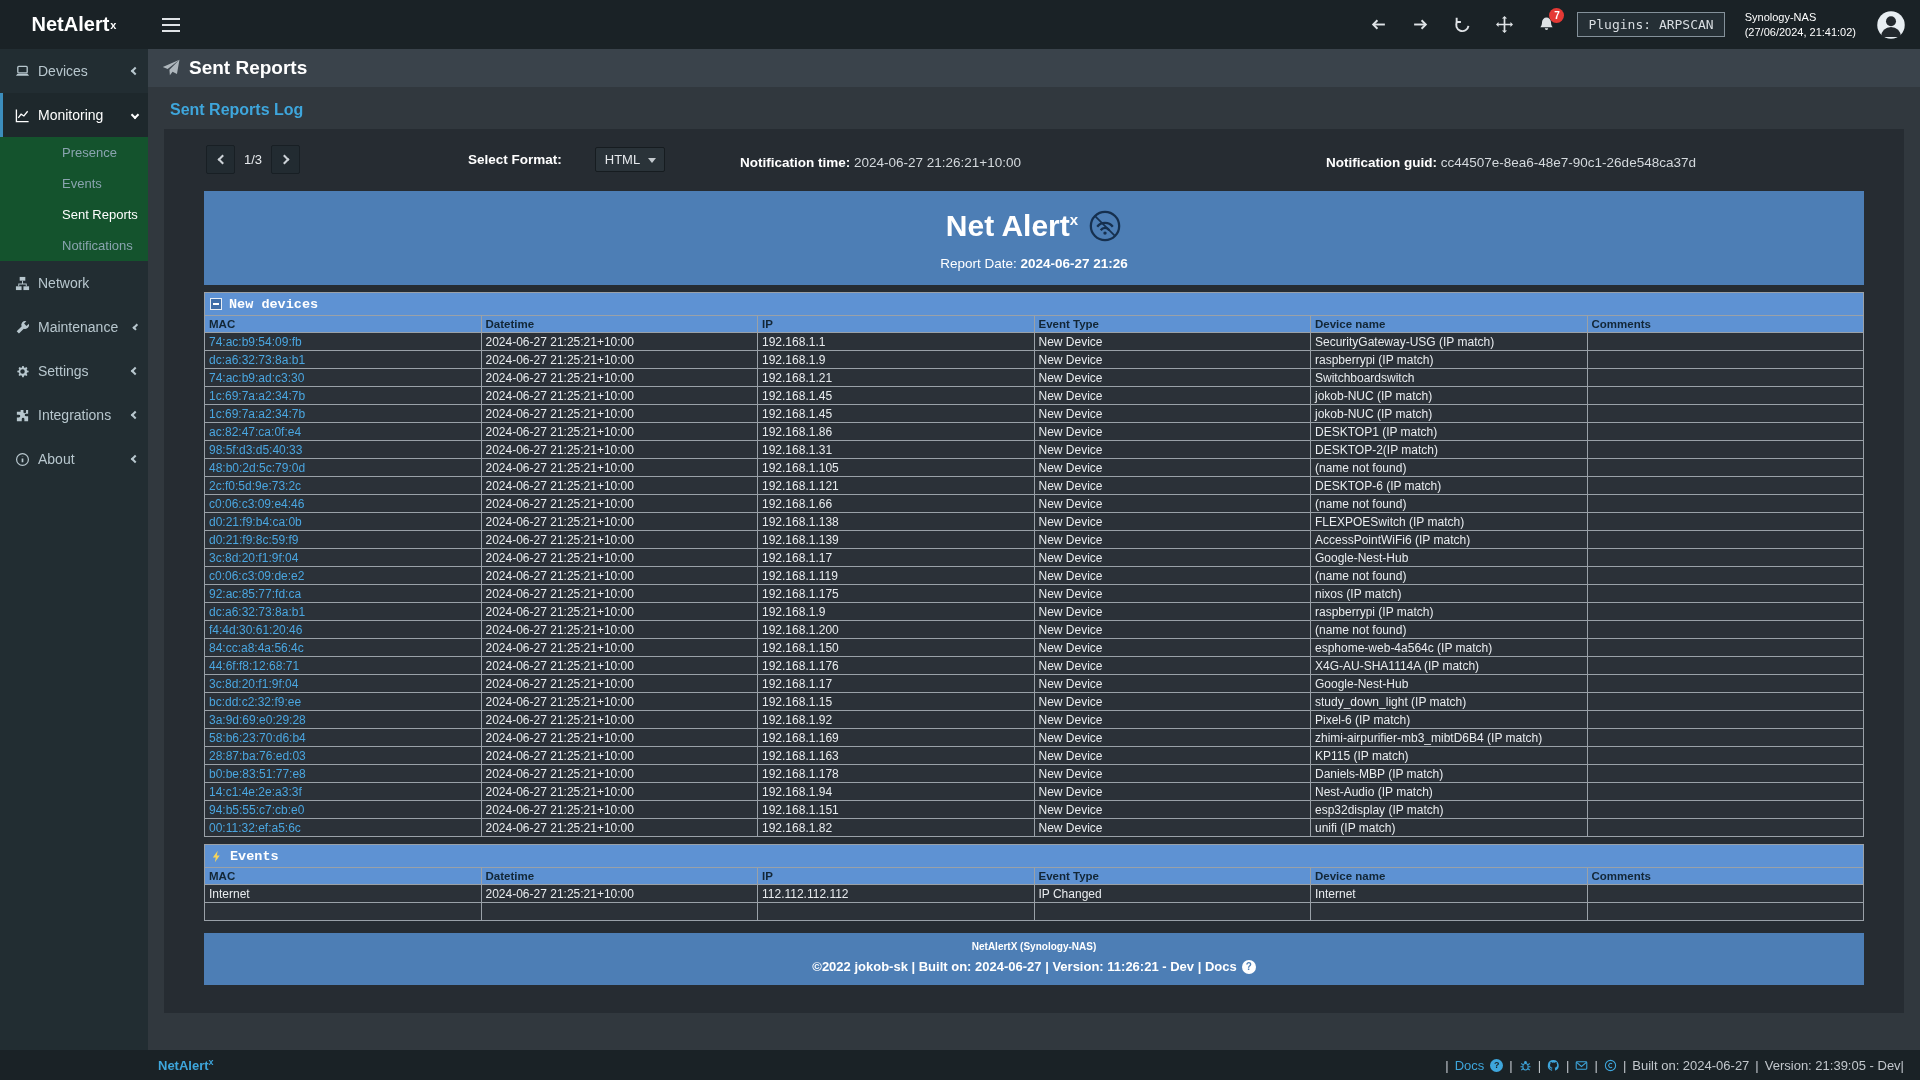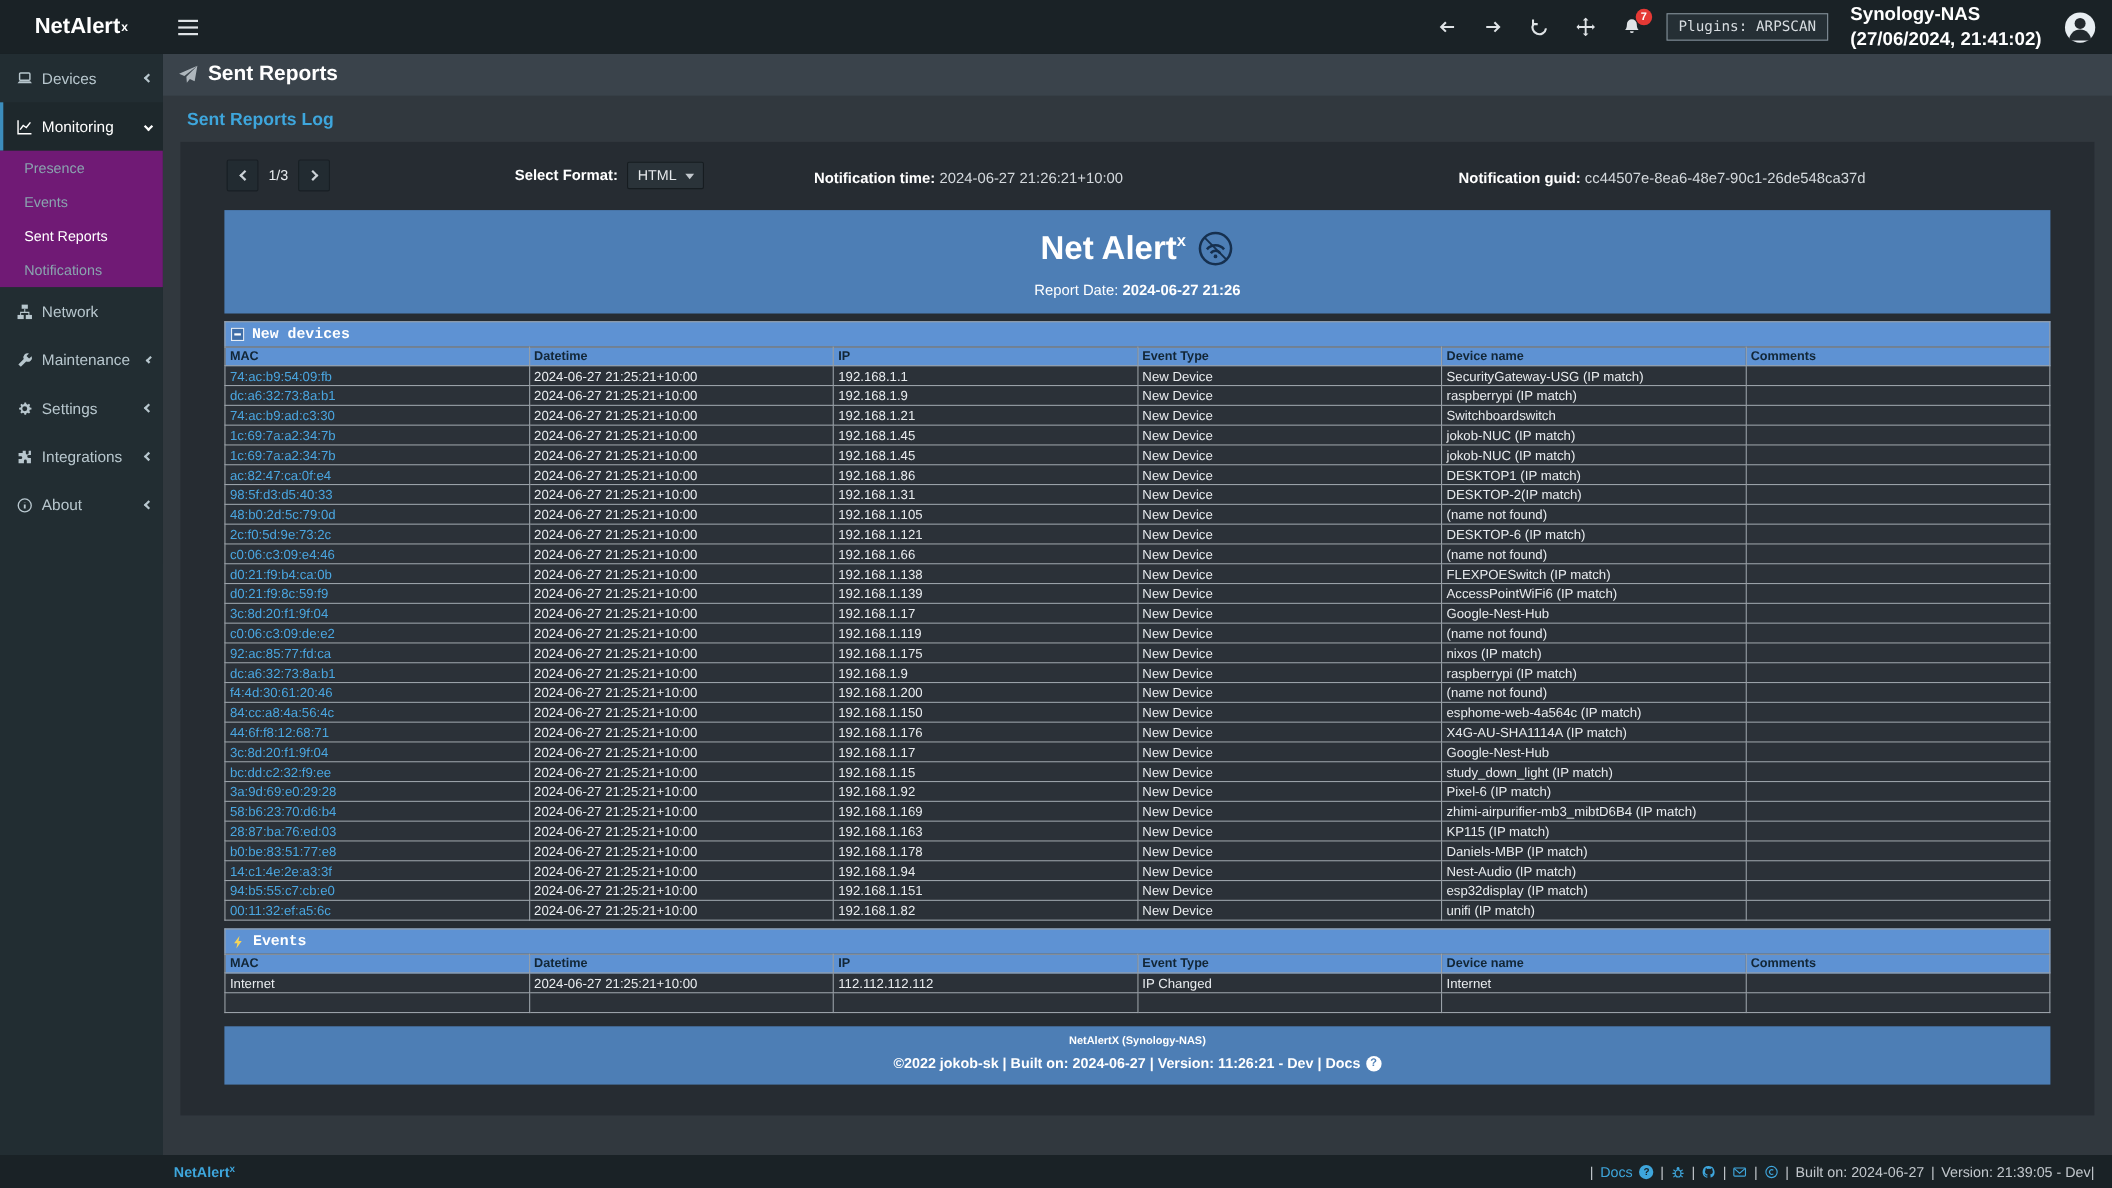--- a/index.html
+++ b/index.html
@@ -27,37 +27,37 @@
   .nav-icon-btn svg { width: 17px; height: 17px; }
   .badge-count {
     position: absolute; top: -6px; right: -7px; min-width: 15px; height: 15px; border-radius: 8px;
     background: #e53935; color: #fff; font-size: 10px; font-weight: bold;
     display: flex; align-items: center; justify-content: center; padding: 0 3px;
   }
   .plugins-badge {
     font-family: "DejaVu Sans Mono", monospace; font-size: 13px; color: #d8dde1;
     background: #252f35; border: 1px solid #84919a; padding: 4px 10px; cursor: pointer;
   }
-  .host-info { font-size: 17px; color: #fff; line-height: 1.35; font-weight: bold; }
+  .host-info { font-size: 11px; color: #fff; line-height: 1.35; }
   .avatar { width: 30px; height: 30px; border-radius: 50%; overflow: hidden; cursor: pointer; }
   .avatar svg { width: 30px; height: 30px; }
 
   
   .sidebar {
     position: fixed; top: 49px; left: 0; bottom: 0; width: 148px;
     background: #222d32; z-index: 40;
   }
   .side-item {
     display: flex; align-items: center; gap: 8px; height: 44px; padding: 0 10px 0 12px;
     color: #b8c7ce; font-size: 14px; cursor: pointer; border-left: 3px solid transparent;
   }
   .side-item svg { width: 15px; height: 15px; flex: 0 0 auto; }
   .side-item .spacer { flex: 1; }
   .side-item.active { background: #1e282c; color: #fff; border-left-color: #3c8dbc; }
-  .submenu { background: #701a75; }
+  .submenu { background: #14532d; padding-left: 40px; }
   .submenu .sub-item {
     display: block; padding: 8px 10px 8px 22px; font-size: 13px; color: #8aa4af; cursor: pointer;
   }
   .submenu .sub-item.current { color: #ffffff; }
   .chev { display: inline-block; width: 6px; height: 6px; }
   .chev-left  { border-left: 2px solid #b8c7ce; border-bottom: 2px solid #b8c7ce; transform: rotate(45deg); }
   .chev-down  { border-right: 2px solid #fff; border-bottom: 2px solid #fff; transform: rotate(45deg); }
 
   
   .content { margin-left: 148px; padding-bottom: 70px; }
@@ -81,21 +81,21 @@
   .pager-btn .c-left  { border-left: 2px solid #ccd2d7; border-bottom: 2px solid #ccd2d7; transform: rotate(45deg); margin-left: 3px; }
   .pager-btn .c-right { border-right: 2px solid #ccd2d7; border-top: 2px solid #ccd2d7; transform: rotate(45deg); margin-right: 3px; }
   .page-indicator { color: #e8ebee; font-size: 13px; }
   .tb-label { font-weight: bold; color: #fff; font-size: 13.5px; }
   .tb-value { color: #d4d9dd; font-size: 13.5px; font-weight: normal; }
   .tb-format { position: absolute; left: 264px; top: 2px; display: flex; align-items: center; gap: 8px; }
   .tb-time   { position: absolute; left: 536px; top: 8px; }
   .tb-guid   { position: absolute; left: 1122px; top: 8px; }
   .select-box {
     position: relative; background: #2a3339; border: 1px solid #161c20; color: #e6e9ec;
-    font-size: 13px; padding: 4px 24px 4px 9px; border-radius: 2px; cursor: pointer; min-width: 64px;
+    font-size: 13px; padding: 4px 24px 4px 9px; border-radius: 2px; cursor: pointer; min-width: 64px; margin-left: 25px;
   }
   .select-box::after {
     content: ""; position: absolute; right: 8px; top: 10px;
     border-left: 4px solid transparent; border-right: 4px solid transparent; border-top: 5px solid #c3c9ce;
   }
 
   
   .report { margin-top: 10px; }
   .report-header { background: #4d7eb5; text-align: center; padding: 18px 0 14px; }
   .report-title { color: #fff; font-size: 30px; font-weight: bold; display: inline-flex; align-items: center; gap: 10px; }

